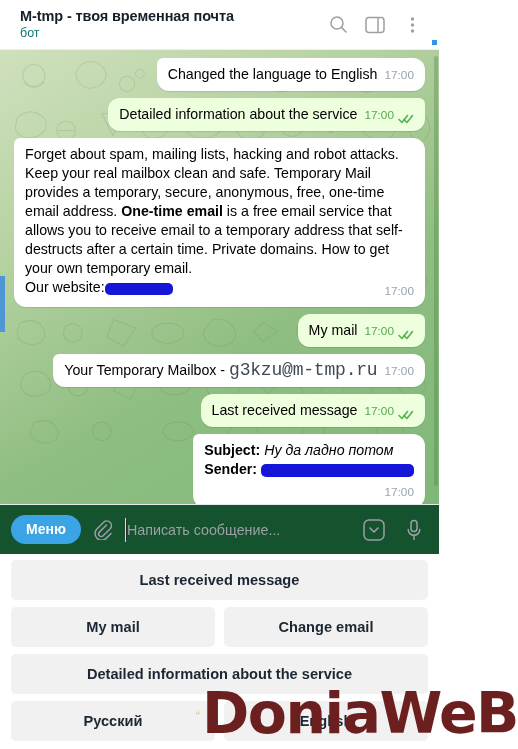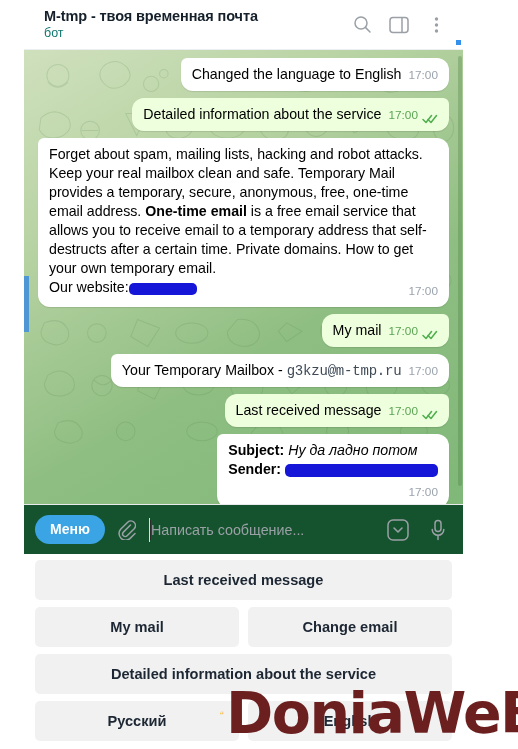--- a/index.html
+++ b/index.html
@@ -7,21 +7,20 @@
     width: 518px; height: 749px;
     font-family: "Liberation Sans", sans-serif;
     background: #ffffff;
     overflow: hidden;
   }
   #app {
     position: relative;
     width: 439px; height: 749px;
     display: flex; flex-direction: column;
     background: #ffffff;
-    margin-left: 24px;
   }
 
   
   .header {
     position: relative;
     height: 50px; min-height: 50px;
     background: #ffffff;
     display: flex; align-items: center;
     padding: 0 10px 0 20px;
     border-bottom: 1px solid #eceff1;
@@ -82,21 +81,21 @@
     font-size: 14.2px; line-height: 19px;
     color: #000000;
     box-shadow: 0 1px 1px rgba(0,0,0,0.10);
   }
   .bubble.in  { background: #ffffff; border-radius: 6px 12px 12px 12px; }
   .bubble.out { background: #eeffdd; border-radius: 12px 6px 12px 12px; }
 
   .btext { display: inline; white-space: pre-wrap; word-wrap: break-word; }
   .mono {
     font-family: "Liberation Mono", "DejaVu Sans Mono", monospace;
-    font-size: 14px; color: #3f4a57; letter-spacing: -0.2px;
+    font-size: 18px; color: #3f4a57; letter-spacing: -0.2px;
   }
   .redact {
     display: inline-block; vertical-align: -3px;
     background: #1516d8; height: 12px; border-radius: 5px;
   }
   .redact.w1 { width: 68px; }
   .redact.w2 { width: 153px; height: 13px; }
 
   .meta {
     display: inline-flex; align-items: center; gap: 4px;

